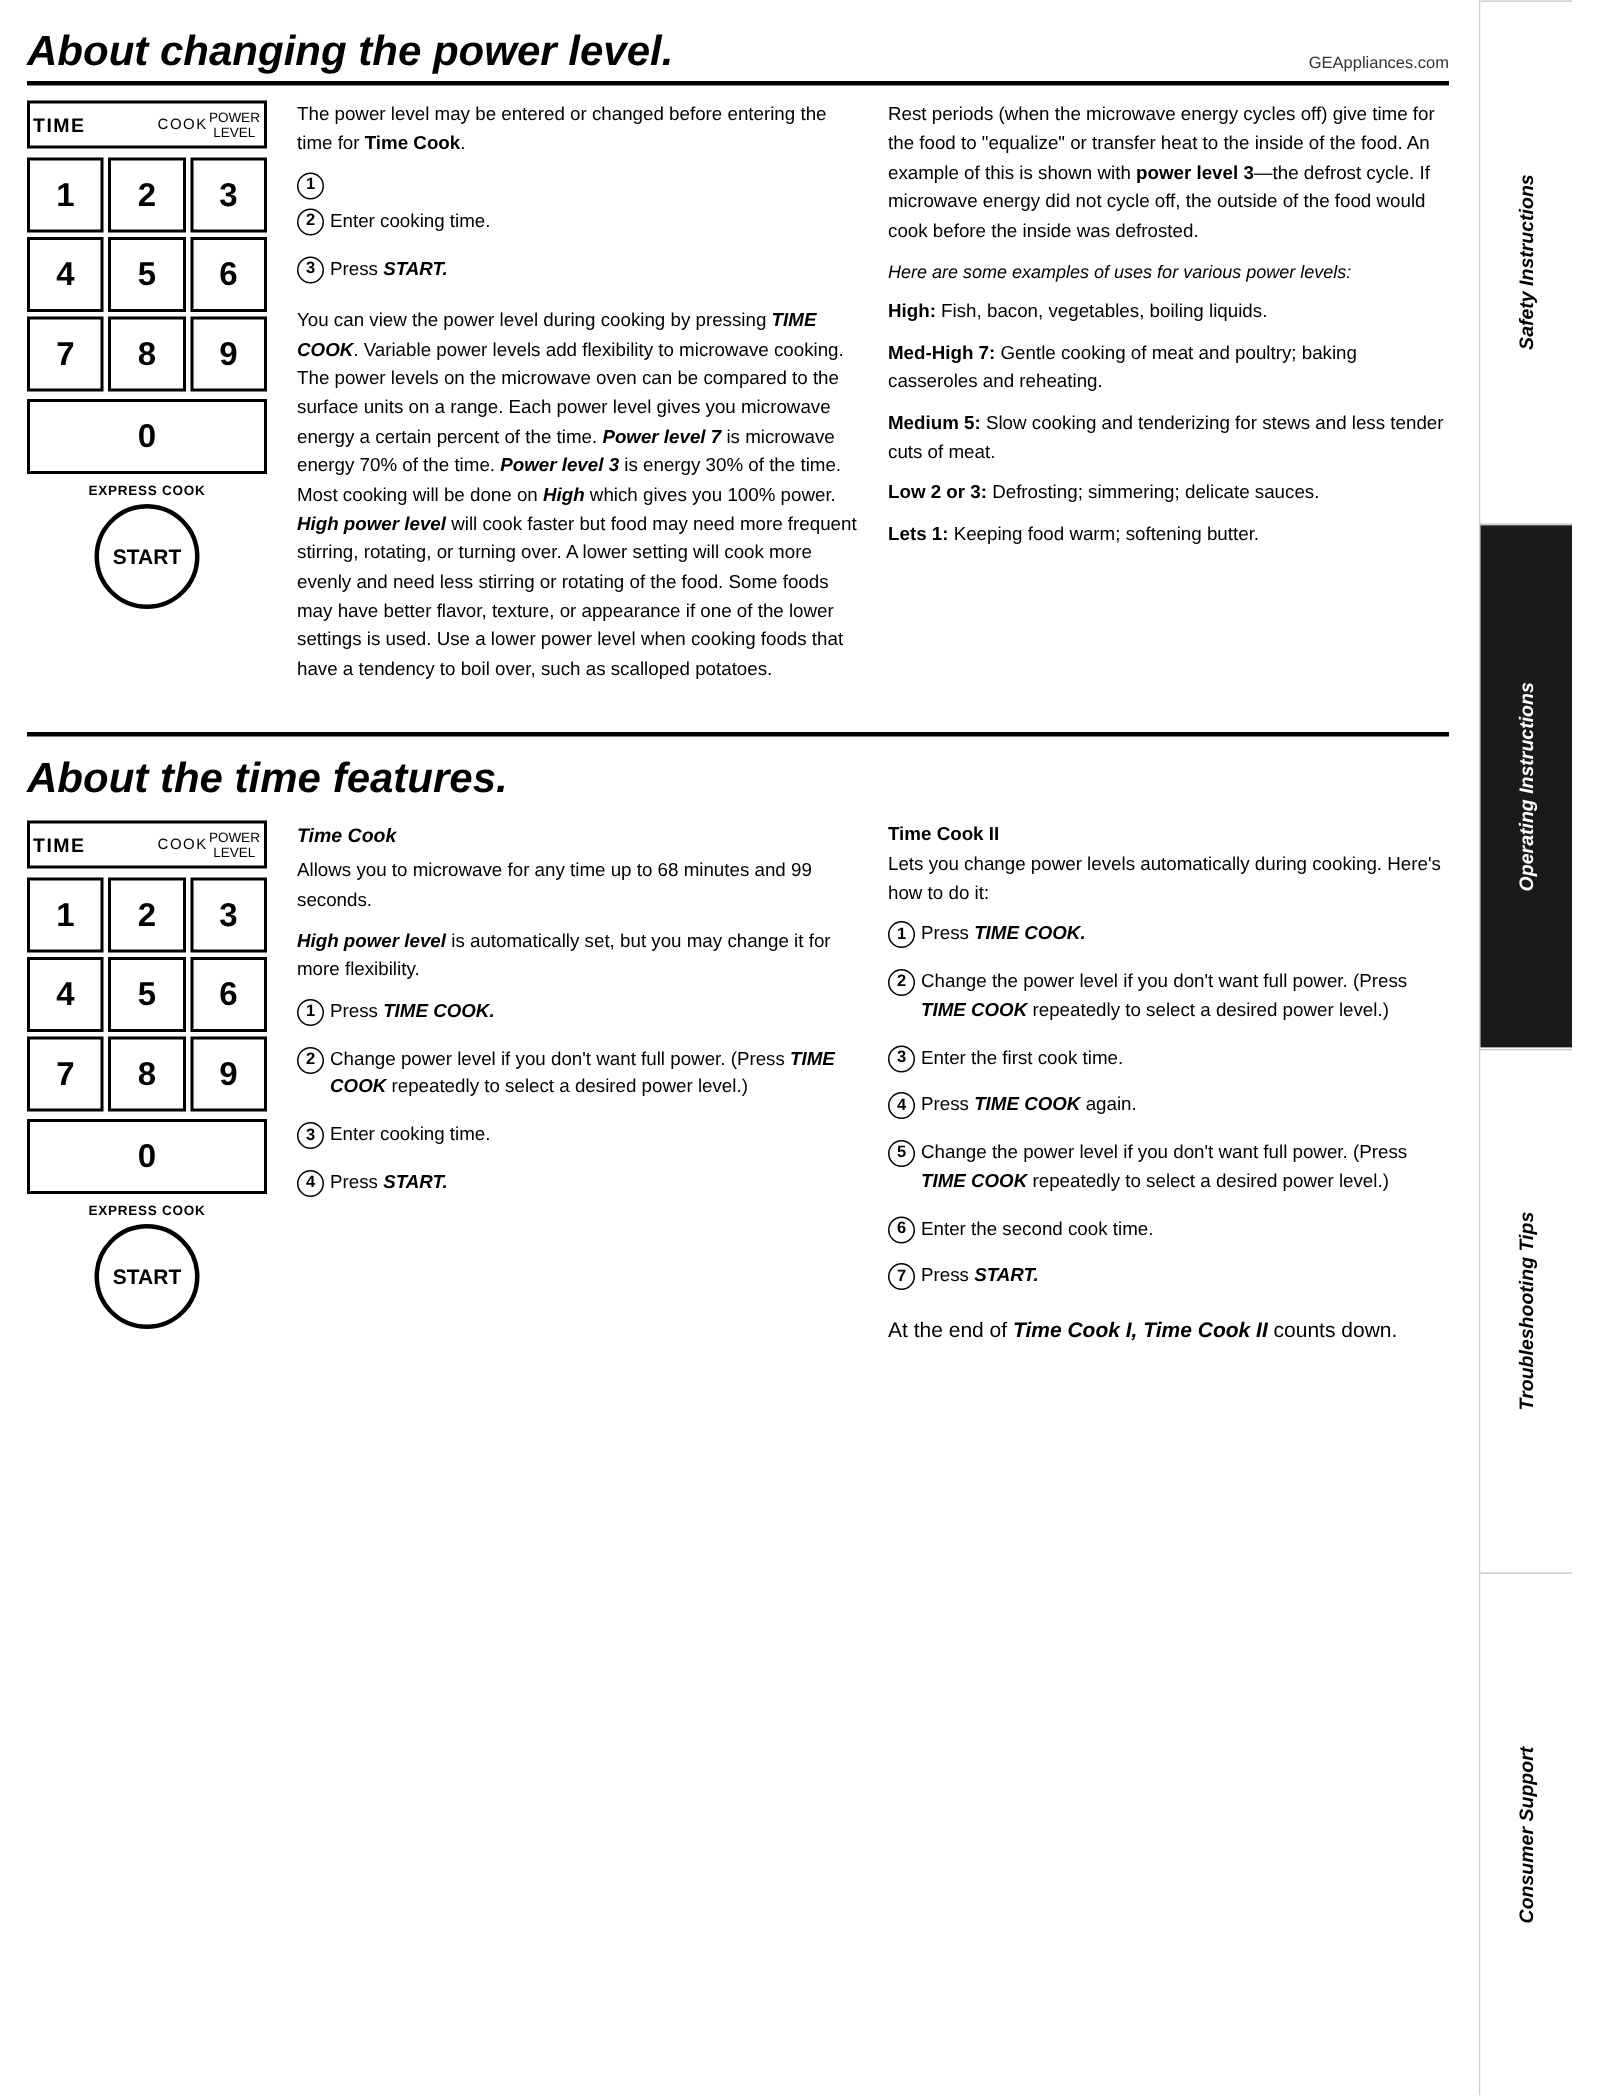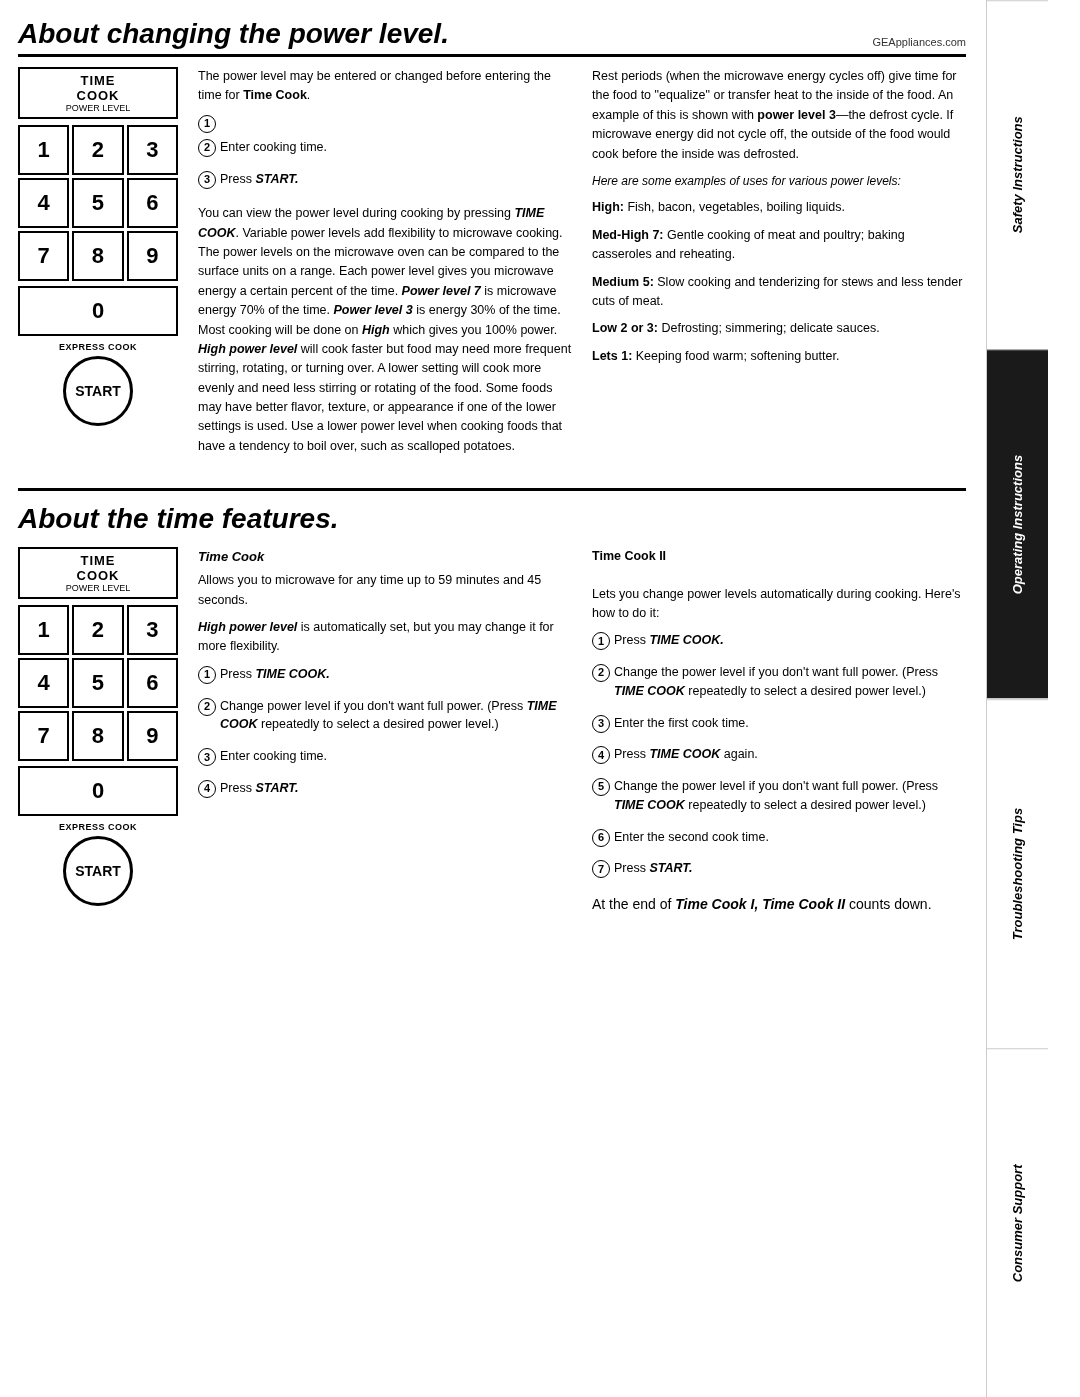--- a/index.html
+++ b/index.html
@@ -95,33 +95,33 @@
     }
 
     .keypad-label-box {
       border: 2px solid #000;
       text-align: center;
       padding: 4px 2px;
       font-weight: bold;
       font-size: 11px;
       margin-bottom: 6px;
       display: flex;
-      flex-direction: column;
       align-items: center;
     }
 
     .keypad-label-box .time-text {
       font-size: 13px;
       font-weight: bold;
       letter-spacing: 1px;
     }
     .keypad-label-box .cook-text {
-      font-size: 13px;
-      font-weight: bold;
+      font-size: 10px;
+      font-weight: normal;
       letter-spacing: 1px;
+      margin-left: 48px;
     }
     .keypad-label-box .power-level-text {
       font-size: 9px;
       font-weight: normal;
     }
 
     .keypad-grid {
       display: grid;
       grid-template-columns: repeat(3, 1fr);
       gap: 3px;
@@ -243,21 +243,21 @@
     .sub-section-title {
       font-style: italic;
       font-weight: bold;
       font-size: 13px;
       margin-bottom: 4px;
     }
 
     .sub-section-title-sm {
       font-weight: bold;
       font-size: 12.5px;
-      margin-bottom: 18px;
+      margin-bottom: 0;
     }
 
     b, strong {
       font-weight: bold;
     }
 
     .page-number {
       position: absolute;
       bottom: 16px;
       right: 80px;
@@ -366,21 +366,21 @@
         </div>
         <div class="keypad-zero-row">
           <div class="keypad-zero">0</div>
         </div>
         <div class="express-cook-label">EXPRESS COOK</div>
         <div class="start-button">START</div>
       </div>
 
       <div class="text-col">
         <div class="sub-section-title">Time Cook</div>
-        <p>Allows you to microwave for any time up to 59 minutes and 45 seconds.</p>
+        <p>Allows you to microwave for any time up to 68 minutes and 99 seconds.</p>
         <p><b><i>High power level</i></b> is automatically set, but you may change it for more flexibility.</p>
         <div class="step-row">
           <div class="step-num">1</div>
           <p class="step-text">Press <b><i>TIME COOK.</i></b></p>
         </div>
         <div class="step-row">
           <div class="step-num">2</div>
           <p class="step-text">Change power level if you don't want full power. (Press <b><i>TIME COOK</i></b> repeatedly to select a desired power level.)</p>
         </div>
         <div class="step-row">

